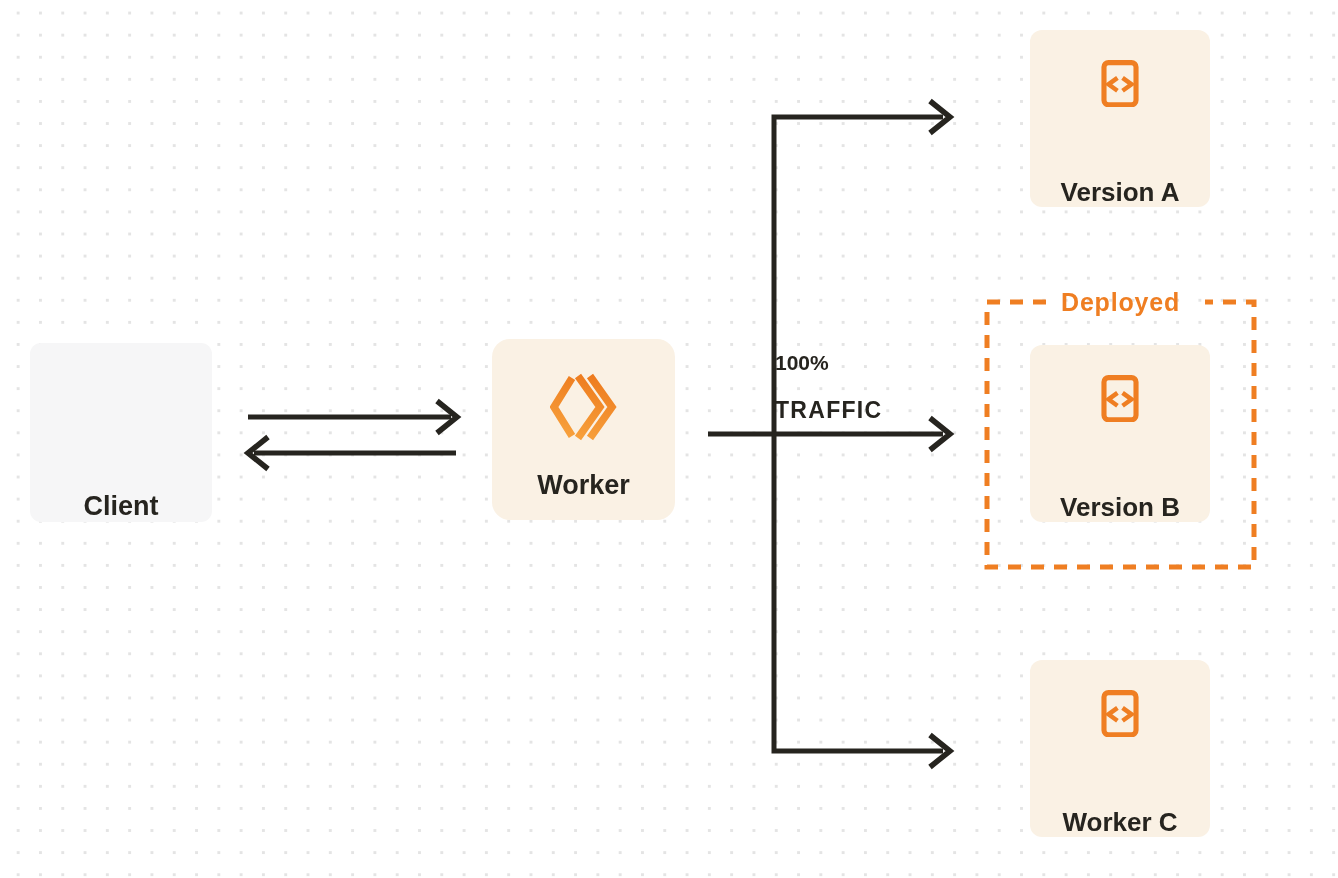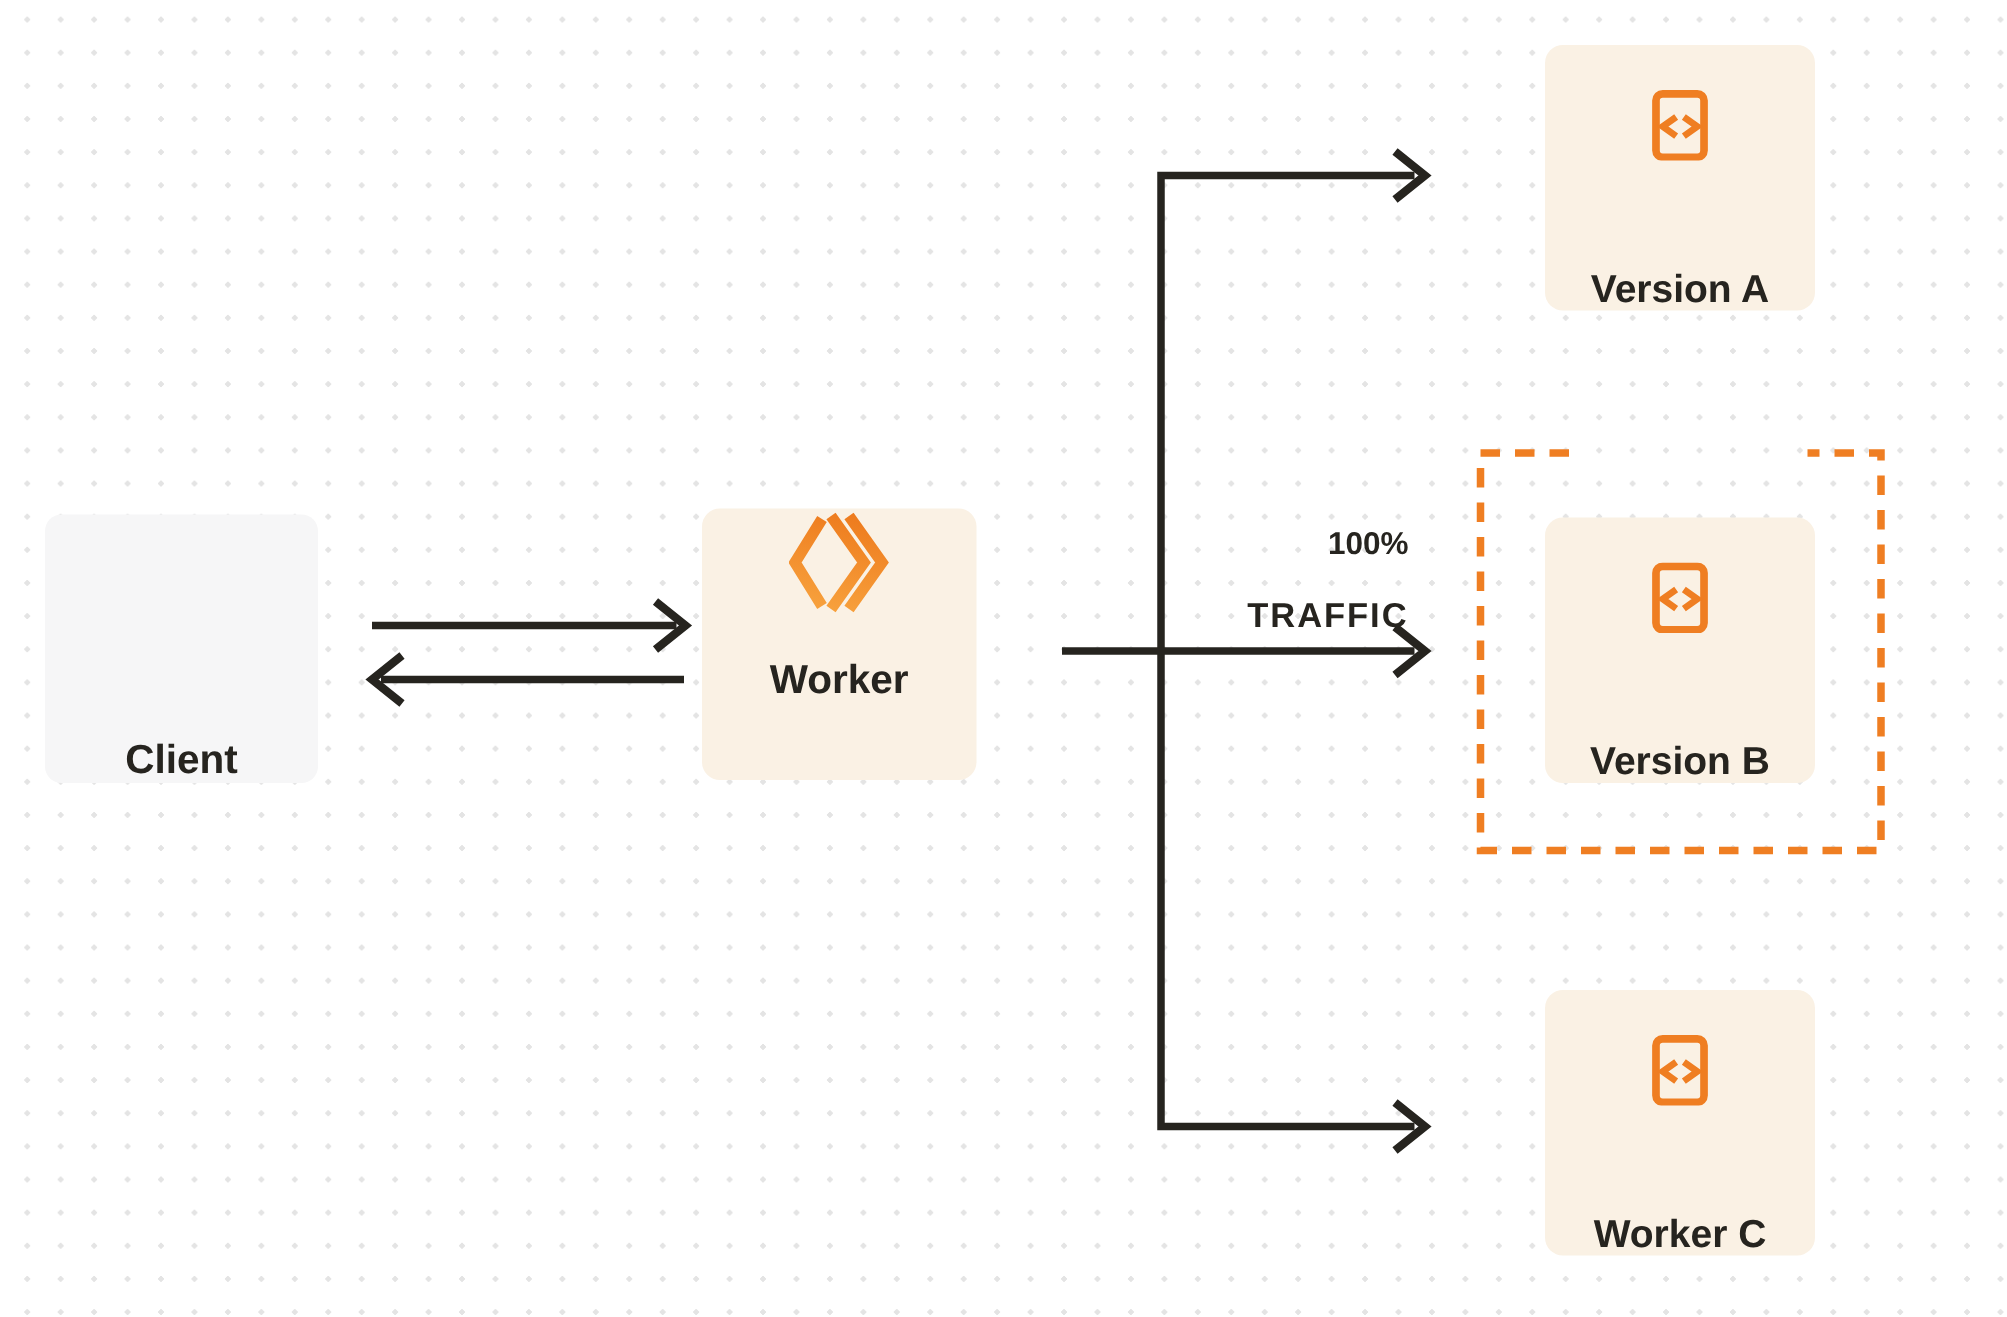--- a/index.html
+++ b/index.html
@@ -25,35 +25,35 @@
     display:flex;flex-direction:column;align-items:center;
     font-weight:700;color:var(--ink,#26241F);
   }
   .node .label{white-space:nowrap;line-height:1.1;}
   .client{
     left:30px;top:343px;width:182px;height:179px;
     background:var(--client_gray,#F6F6F7);border-radius:11px;
     justify-content:flex-end;font-size:27px;
   }
   .worker{
-    left:468px;top:339px;width:183px;height:181px;
-    background:var(--node_cream,#FAF1E4);box-sizing:border-box;
+    left:492px;top:339px;width:183px;height:181px;
+    background:var(--node_cream,#FAF1E4);padding-top:32px;box-sizing:border-box;border-radius:18px;
   }
   .worker .label{margin-top:28px;font-size:27px;}
   .version{
     width:180px;height:177px;background:var(--node_cream,#FAF1E4);
     padding-top:30px;box-sizing:border-box;gap:45px;
   }
   .version .label{margin-top:26px;font-size:26px;}
   .va{left:1030px;top:30px;}
   .vb{left:1030px;top:345px;}
   .vc{left:1030px;top:660px;}
 
   .traffic{
-    position:absolute;left:775px;top:352px;width:164px;text-align:right;
+    position:absolute;left:775px;top:352px;width:164px;text-align:left;
     font-weight:700;color:var(--ink,#26241F);
   }
   .traffic .t1{font-size:21px;line-height:22px;}
   .traffic .t2{font-size:23px;line-height:20px;letter-spacing:1.3px;margin-top:26px;}
 
   .deployed{
     position:absolute;left:987px;top:289px;width:267px;text-align:center;
     font-size:25px;font-weight:700;letter-spacing:0.8px;
     color:var(--orange,#EF7E22);line-height:26px;white-space:nowrap;
   }
@@ -99,20 +99,21 @@
       </g>
     </svg>
     <span class="label">Worker</span>
   </div>
 
   <div class="traffic">
     <div class="t1">100%</div>
     <div class="t2">TRAFFIC</div>
   </div>
 
+  <div class="deployed">Deployed</div>
 
   <div class="node version va">
     <svg class="icon" width="58" height="74" viewBox="0 0 58 74">
       <g fill="none" stroke="#EF7E22" stroke-linejoin="miter" stroke-linecap="butt">
         <rect x="4" y="4" width="50" height="66" rx="7" stroke-width="8"></rect>
         <path d="M25,28 L11,38 L25,48" stroke-width="7"></path>
         <path d="M33,28 L47,38 L33,48" stroke-width="7"></path>
       </g>
     </svg>
     <span class="label">Version A</span>

